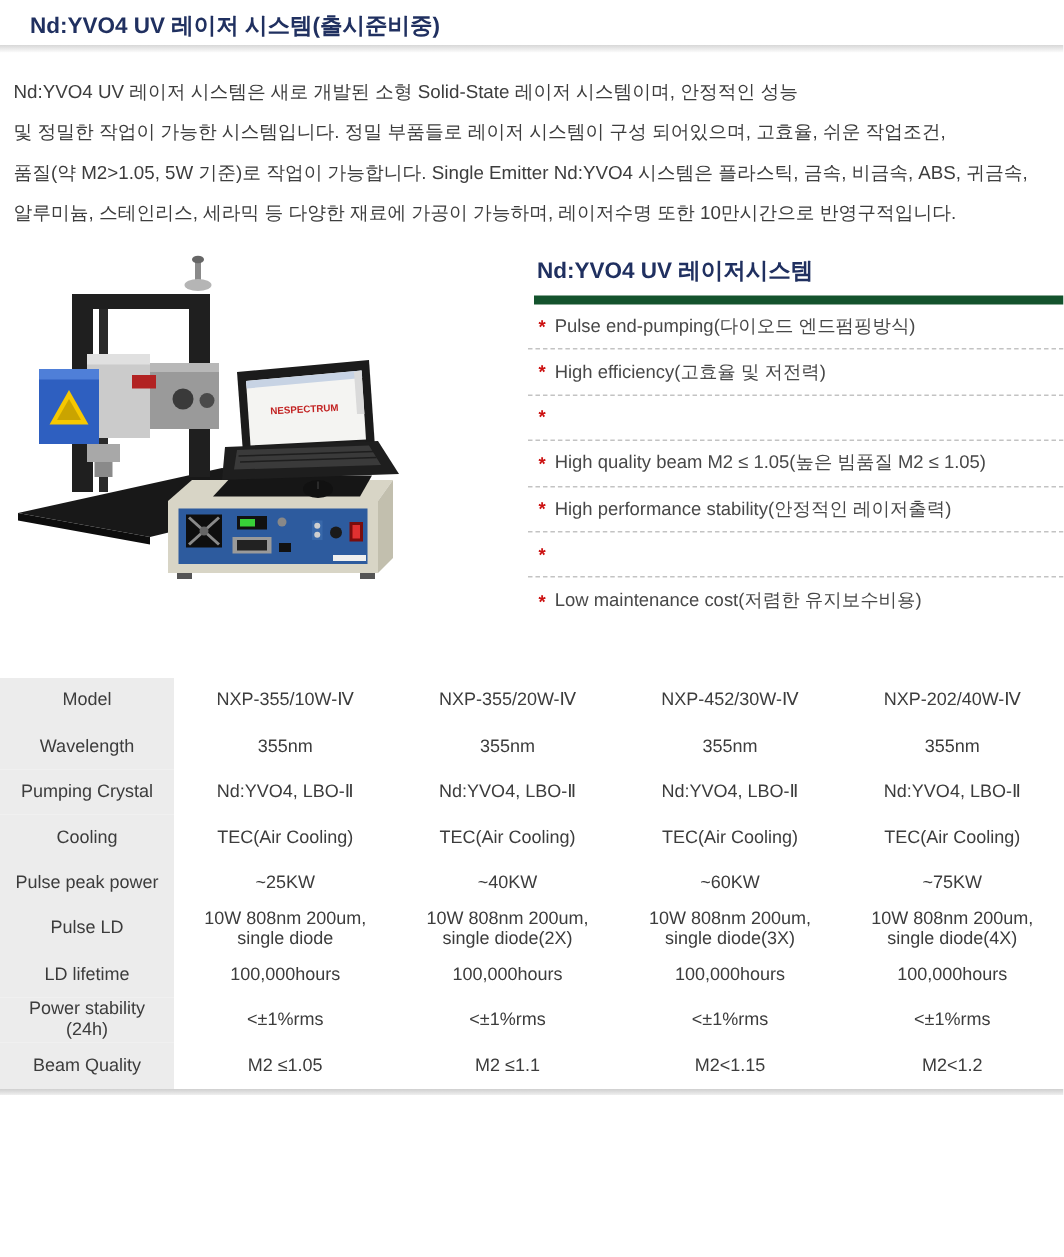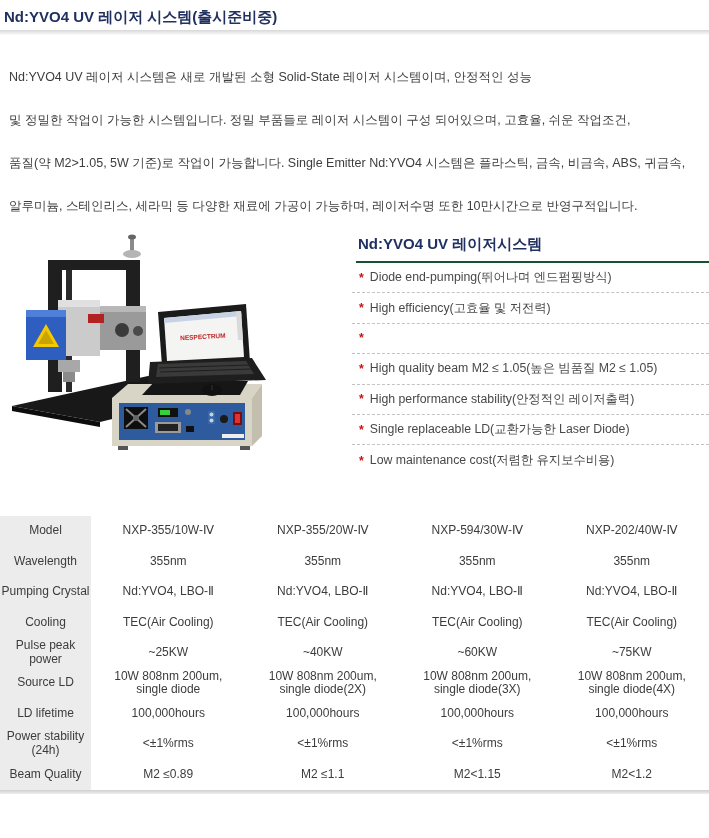--- a/index.html
+++ b/index.html
@@ -6,34 +6,34 @@
     --title_navy:#203060;
     --accent_red:#cc1111;
     --table_label_bg:#ececec;
     --body_text:#3d3d3d;
   }
   *{box-sizing:border-box;}
   body{
     margin:0;width:709px;height:838px;overflow:hidden;background:#fff;
     font-family:"Liberation Sans","DejaVu Sans",sans-serif;color:var(--body_text);
   }
-  .title{margin:0;padding:8px 8px 3px 4px;font-size:15px;font-weight:bold;color:var(--title_navy);letter-spacing:0;}
+  .title{margin:0;padding:8px 8px 3px 20px;font-size:15px;font-weight:bold;color:var(--title_navy);letter-spacing:0;}
   .title-rule{height:5px;background:linear-gradient(#d7d7d7,#fcfcfc);}
   .intro{padding:13px 4px 0 9px;font-size:12.5px;}
-  .intro-line{line-height:27px;white-space:nowrap;margin-top:16px;}
+  .intro-line{line-height:27px;white-space:nowrap;}
   .mid{display:flex;margin-top:10px;height:272px;}
   .photo{width:352px;flex:none;}
   .features{flex:1;padding-top:5px;min-width:0;}
-  .features-heading{margin:0 0 0 4px;padding:0 0 7px 2px;font-size:15px;font-weight:bold;color:var(--title_navy);border-bottom:2px solid #14532d;}
+  .features-heading{margin:0 0 0 4px;padding:0 0 7px 2px;font-size:15px;font-weight:bold;color:var(--title_navy);border-bottom:6px solid #14532d;}
   .feature-list{list-style:none;margin:0;padding:0;}
   .feature-list li{display:flex;align-items:center;height:30.4px;border-bottom:1px dashed #c3c3c3;font-size:12.3px;color:#484848;padding-left:7px;white-space:nowrap;}
   .feature-list li:last-child{border-bottom:0;}
   .star{color:var(--accent_red);font-weight:bold;margin-right:6px;flex:none;}
   table.spec{width:709px;border-collapse:collapse;table-layout:fixed;margin-top:14px;font-size:12px;color:#3c3c3c;}
-  table.spec th{width:91px;background:var(--table_label_bg);font-weight:normal;}
+  table.spec th{width:116px;background:var(--table_label_bg);font-weight:normal;}
   table.spec th,table.spec td{height:30.4px;text-align:center;vertical-align:middle;padding:0;line-height:13.5px;white-space:pre-line;}
   .bottom-rule{height:4px;background:linear-gradient(#cfcfcf,#efefef);}
 </style>
 </head>
 <body>
 
 <h1 class="title">Nd:YVO4 UV 레이저 시스템(출시준비중)</h1>
 <div class="title-rule"></div>
 
 <div class="intro">
@@ -118,56 +118,55 @@
         <ellipse cx="212" cy="160" rx="10" ry="6" fill="#111"></ellipse>
         <line x1="212" y1="155" x2="212" y2="160" stroke="#333" stroke-width="1"></line>
       </g>
     </svg>
   </div>
   <div class="features">
     <h2 class="features-heading">Nd:YVO4 UV 레이저시스템</h2>
     <ul class="feature-list">
         <li>
           <span class="star">*</span>
-          <span>Diode end-pumping(뛰어나며 엔드펌핑방식)</span>
+          <span>Pulse end-pumping(다이오드 엔드펌핑방식)</span>
         </li>
         <li>
           <span class="star">*</span>
           <span>High efficiency(고효율 및 저전력)</span>
         </li>
         <li>
           <span class="star">*</span>
         </li>
         <li>
           <span class="star">*</span>
           <span>High quality beam M2 ≤ 1.05(높은 빔품질 M2 ≤ 1.05)</span>
         </li>
         <li>
           <span class="star">*</span>
           <span>High performance stability(안정적인 레이저출력)</span>
         </li>
         <li>
           <span class="star">*</span>
-          <span>Single replaceable LD(교환가능한 Laser Diode)</span>
         </li>
         <li>
           <span class="star">*</span>
           <span>Low maintenance cost(저렴한 유지보수비용)</span>
         </li>
       </ul>
   </div>
 </div>
 
 <table class="spec">
   <tbody>
       <tr>
         <th>Model</th>
         <td>NXP-355/10W-Ⅳ</td>
         <td>NXP-355/20W-Ⅳ</td>
-        <td>NXP-594/30W-Ⅳ</td>
+        <td>NXP-452/30W-Ⅳ</td>
         <td>NXP-202/40W-Ⅳ</td>
       </tr>
       <tr>
         <th>Wavelength</th>
         <td>355nm</td>
         <td>355nm</td>
         <td>355nm</td>
         <td>355nm</td>
       </tr>
       <tr>
@@ -185,21 +184,21 @@
         <td>TEC(Air Cooling)</td>
       </tr>
       <tr>
         <th>Pulse peak power</th>
         <td>~25KW</td>
         <td>~40KW</td>
         <td>~60KW</td>
         <td>~75KW</td>
       </tr>
       <tr>
-        <th>Source LD</th>
+        <th>Pulse LD</th>
         <td>10W 808nm 200um,
 single diode</td>
         <td>10W 808nm 200um,
 single diode(2X)</td>
         <td>10W 808nm 200um,
 single diode(3X)</td>
         <td>10W 808nm 200um,
 single diode(4X)</td>
       </tr>
       <tr>
@@ -212,20 +211,20 @@
       <tr>
         <th>Power stability
 (24h)</th>
         <td>&lt;±1%rms</td>
         <td>&lt;±1%rms</td>
         <td>&lt;±1%rms</td>
         <td>&lt;±1%rms</td>
       </tr>
       <tr>
         <th>Beam Quality</th>
-        <td>M2 ≤0.89</td>
+        <td>M2 ≤1.05</td>
         <td>M2 ≤1.1</td>
         <td>M2&lt;1.15</td>
         <td>M2&lt;1.2</td>
       </tr>
     </tbody>
 </table>
 <div class="bottom-rule"></div>
 
 </body></html>

